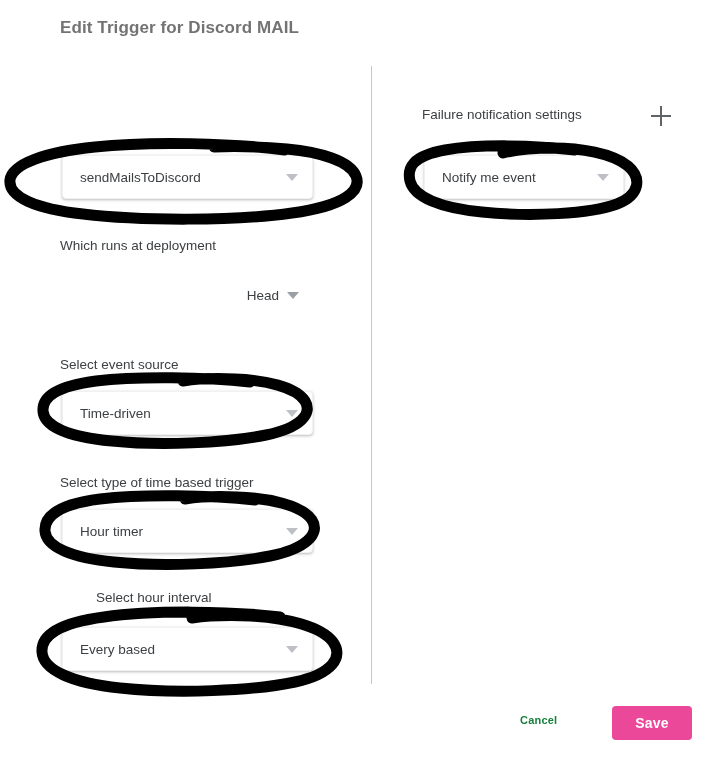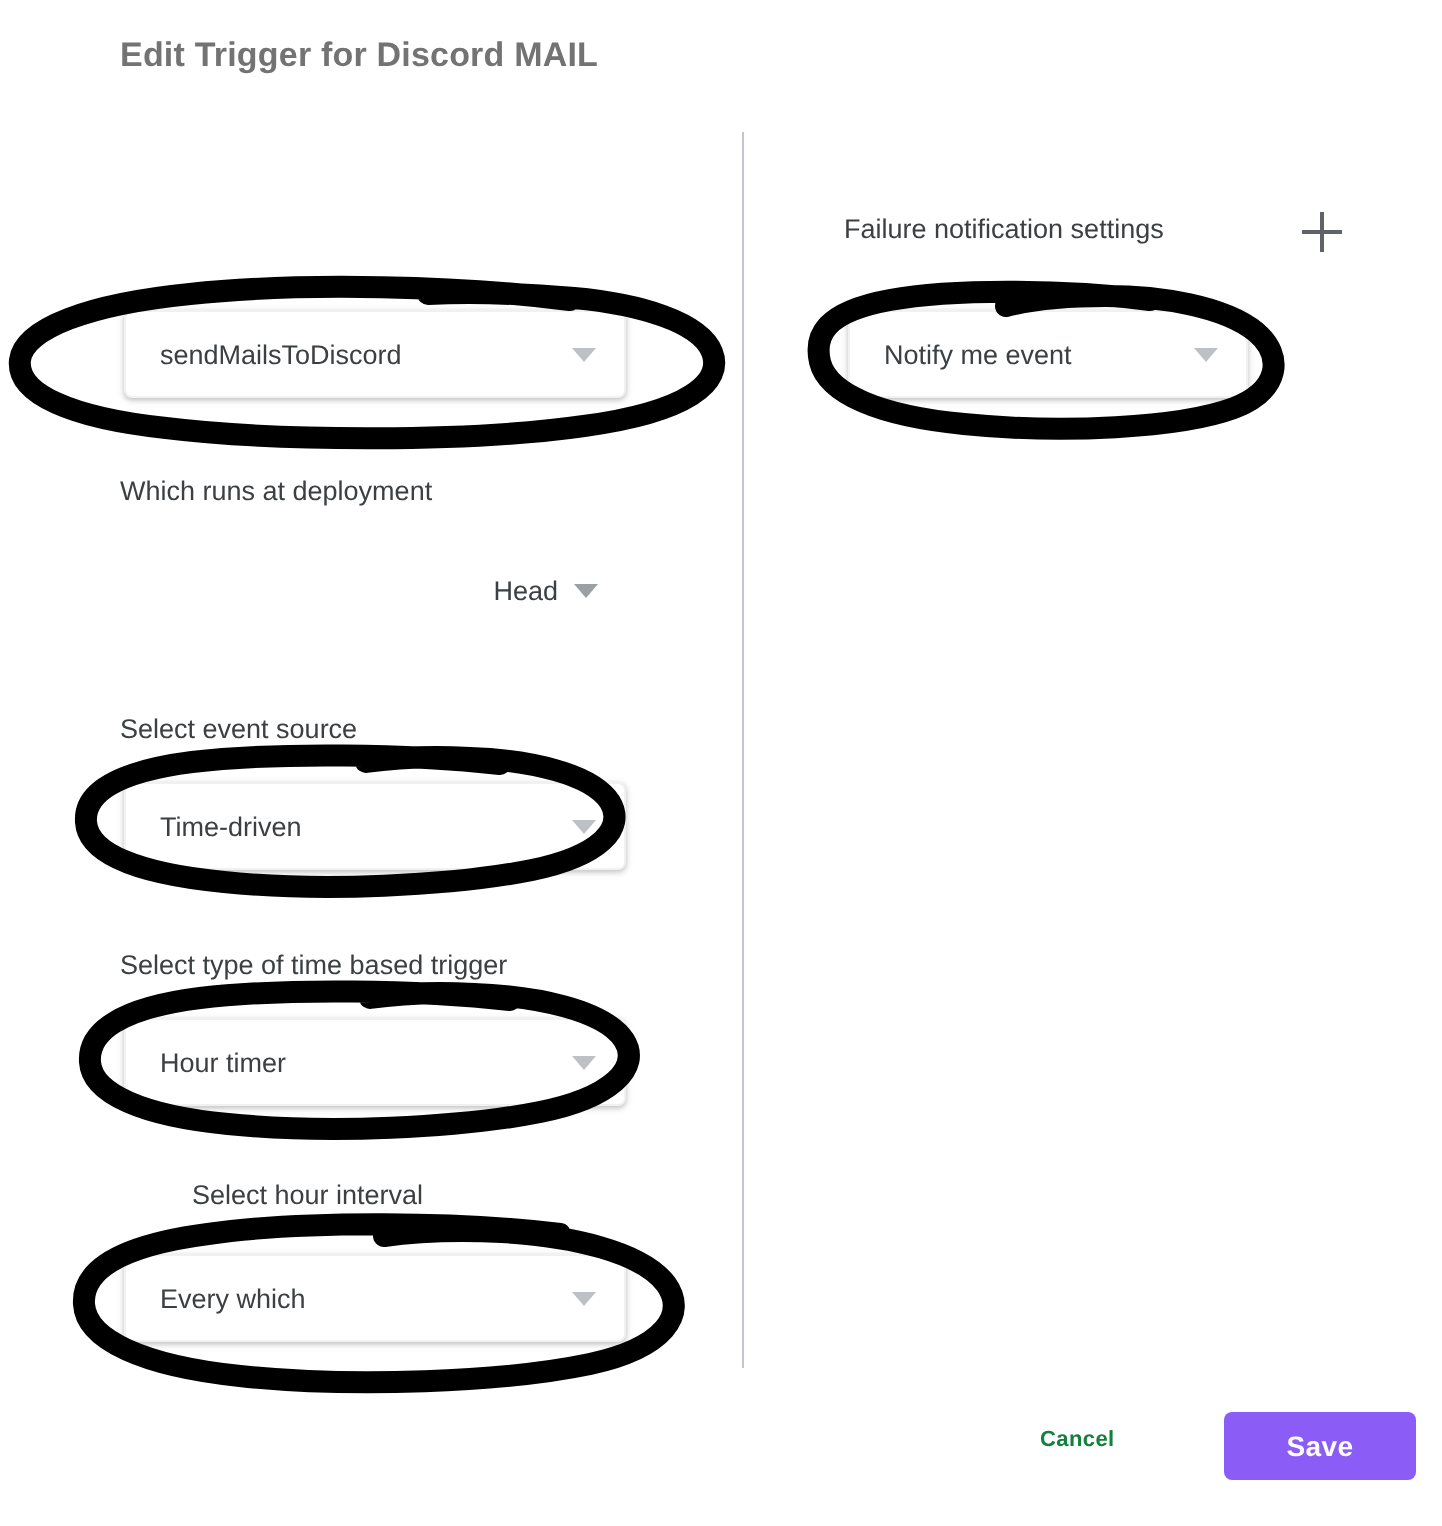--- a/index.html
+++ b/index.html
@@ -135,23 +135,23 @@
     cursor: pointer;
     background: none;
     border: none;
     padding: 6px 8px;
     font-family: inherit;
   }
   .btn-save {
     position: absolute;
     left: 612px;
     top: 706px;
-    width: 96px;
+    width: 80px;
     height: 34px;
-    background: #8b5cf6;
+    background: #ec4899;
     color: #ffffff;
     border: none;
     border-radius: 4px;
     font-size: 14px;
     font-weight: 700;
     letter-spacing: 0.2px;
     cursor: pointer;
     font-family: inherit;
   }
 
@@ -206,21 +206,21 @@
   </div>
   <div class="select-box" style="left:62px; top:509px; width:251px; height:44px; position:absolute;">
     <span class="select-value">Hour timer</span>
     <span class="caret"></span>
   </div>
 
   <div class="field" style="left:60px; top:589px;margin-left:36px;">
     <div class="field-label">Select hour interval</div>
   </div>
   <div class="select-box" style="left:62px; top:627px; width:251px; height:44px; position:absolute;">
-    <span class="select-value">Every which</span>
+    <span class="select-value">Every based</span>
     <span class="caret"></span>
   </div>
 
   <div class="field" style="left:422px; top:106px;">
     <div class="field-label">Failure notification settings</div>
   </div>
 
   <div class="plus-icon" style="left:649px; top:104px;"></div>
 
   <div class="select-box" style="left:424px; top:155px; width:200px; height:44px; position:absolute;">

